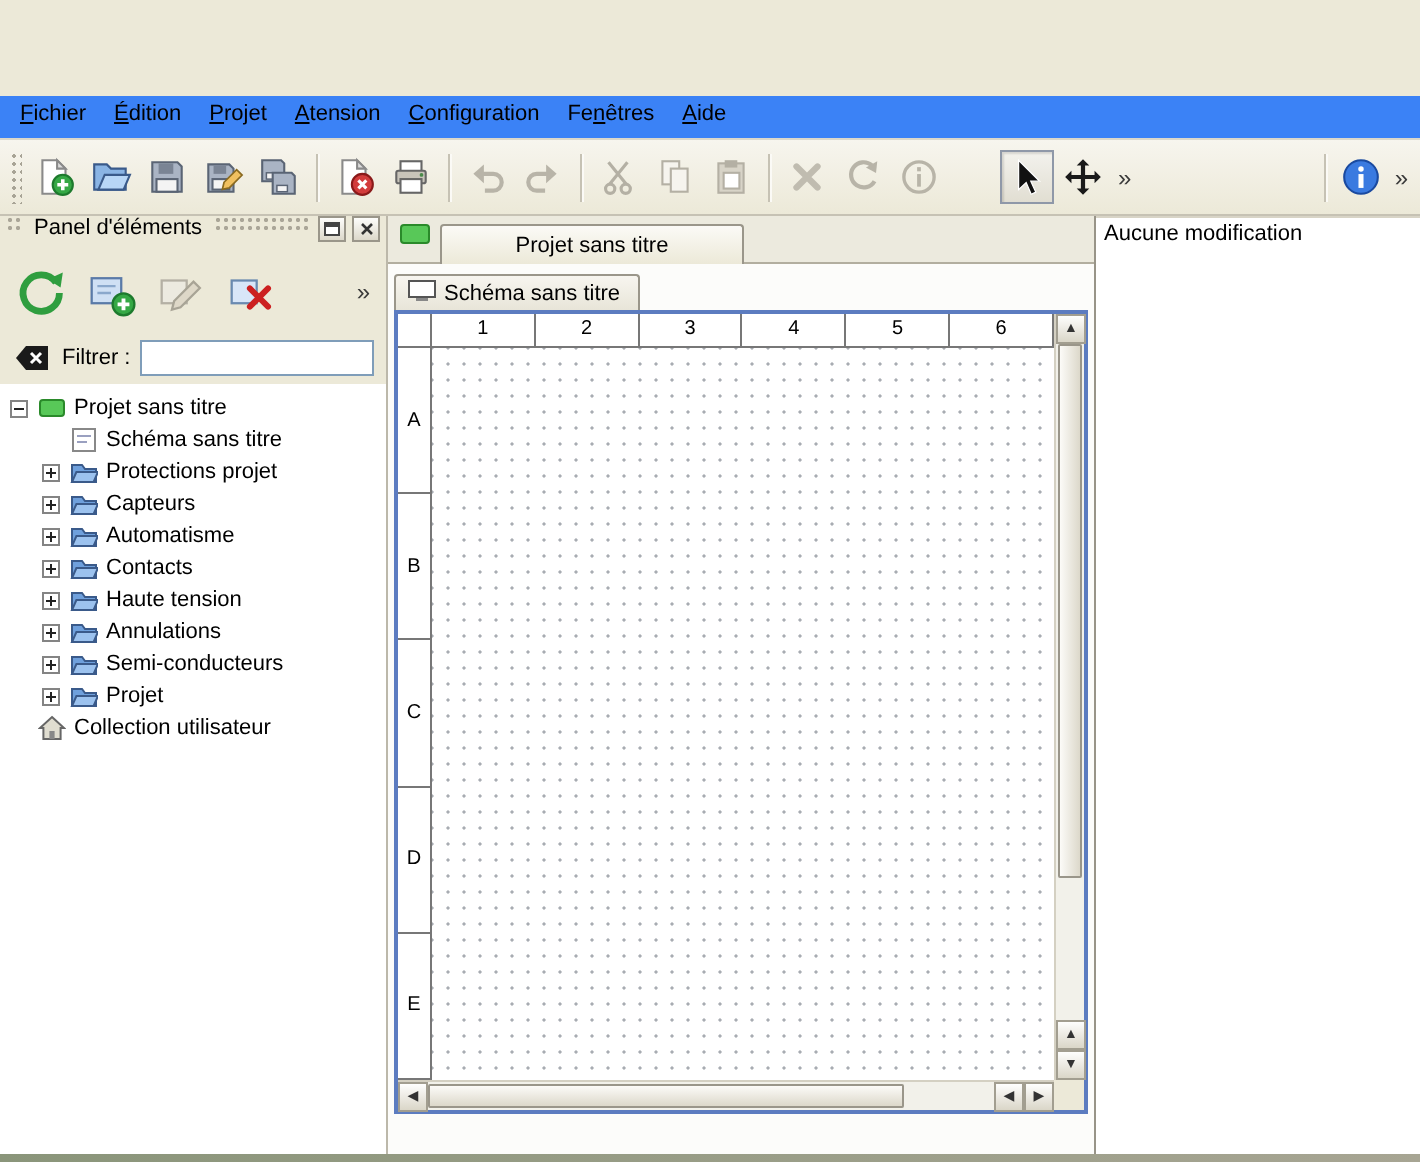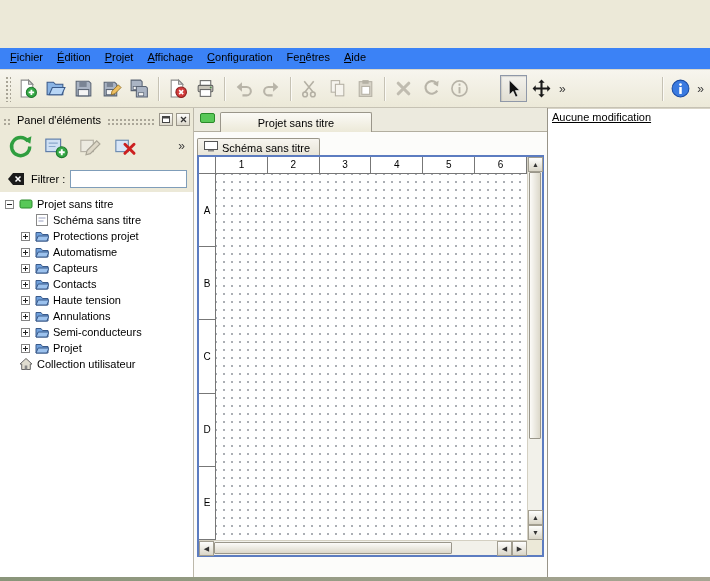--- a/index.html
+++ b/index.html
@@ -24,21 +24,21 @@
   .chevron { font-size:12px; color:#3a3a3a; padding:0 3px; cursor:default; }
   .group-right { margin-left:auto; display:flex; align-items:center; }
   .gap-left { margin-left:26px; }
 
   
   .main { flex:1; display:flex; min-height:0; }
 
   
   .left-dock  { width:194px; display:flex; flex-direction:column; border-right:1px solid #bcb8aa; background:#ece9d8; }
   .right-dock { width:163px; display:flex; flex-direction:column; border-left:1px solid #989488; background:#ece9d8; }
-  .dock-title { height:18px; display:flex; align-items:flex-end; padding:0 3px; gap:3px; }
+  .dock-title { height:18px; display:flex; align-items:flex-start; padding:0 3px; gap:3px; }
   .dock-grip { height:8px; background-image:radial-gradient(#aaa698 35%, transparent 40%); background-size:4px 4px; }
   .dock-grip.lead { width:8px; }
   .dock-grip.fill { flex:1; }
   .dock-title-label { padding:0 3px; white-space:nowrap; font-size:11px; }
   .dock-btn { width:14px; height:13px; border:1px solid #9a968a; background:linear-gradient(#fdfdfb,#dcd8ca);
               display:flex; align-items:center; justify-content:center; padding:0; }
 
   
   .ltoolbar { height:40px; display:flex; align-items:center; padding:2px 5px; gap:5px; }
   .lbtn { width:30px; height:30px; border:1px solid transparent; background:transparent;
@@ -92,34 +92,34 @@
   .arr { font-size:7px; color:#333; line-height:1; }
   .arr-up::before{content:"▲";} .arr-down::before{content:"▼";} .arr-left::before{content:"◀";} .arr-right::before{content:"▶";}
   .strack { position:relative; flex:1; }
   .sthumb { position:absolute; border:1px solid #9a968a; background:linear-gradient(90deg,#fcfbf8,#dcd8ca); border-radius:1px; }
   .sthumb.v { left:1px; right:1px; top:0; height:79%; }
   .sthumb.h { top:1px; bottom:1px; left:0; width:84%; background:linear-gradient(#fcfbf8,#dcd8ca); }
   .scorner { background:#ece9d8; }
 
   
   .undo-list { flex:1; background:#fff; border-top:1px solid #d8d4c6; font-size:11px; }
-  .undo-item { padding:2px 4px;text-decoration:underline; }
+  .undo-item { padding:2px 4px; }
 
   .bottom-edge { height:4px; background:linear-gradient(90deg,#8a957a,#a7a593); }
 </style>
 </head>
 <body>
 
 <div class="app">
 
   <div class="menubar">
     <div class="menu-item"><span></span><span class="u">F</span><span>ichier</span></div>
     <div class="menu-item"><span></span><span class="u">É</span><span>dition</span></div>
     <div class="menu-item"><span></span><span class="u">P</span><span>rojet</span></div>
-    <div class="menu-item"><span></span><span class="u">A</span><span>ffichage</span></div>
+    <div class="menu-item"><span></span><span class="u">A</span><span>tension</span></div>
     <div class="menu-item"><span></span><span class="u">C</span><span>onfiguration</span></div>
     <div class="menu-item"><span>Fe</span><span class="u">n</span><span>êtres</span></div>
     <div class="menu-item"><span></span><span class="u">A</span><span>ide</span></div>
   </div>
 
   <div class="toolbar">
     <div class="grip-v"></div>
 
     <button class="tbtn">
       <svg width="21" height="21" viewBox="0 0 20 20">
@@ -356,31 +356,31 @@
           <span class="tlabel">Protections projet</span>
         </div>
         <div class="trow d1">
           <span class="exp plus"></span>
           <span class="ticon">
               <svg width="14" height="14" viewBox="0 0 14 14">
                 <path d="M1 3.5h5l1.5 2H13V12H1z" fill="#6fa0dc" stroke="#3a5a8a"></path>
                 <path d="M1 12l2.2-5H14l-2.2 5z" fill="#9cc2ee" stroke="#3a5a8a"></path>
               </svg>
             </span>
+          <span class="tlabel">Capteurs</span>
+        </div>
+        <div class="trow d1">
+          <span class="exp plus"></span>
+          <span class="ticon">
+              <svg width="14" height="14" viewBox="0 0 14 14">
+                <path d="M1 3.5h5l1.5 2H13V12H1z" fill="#6fa0dc" stroke="#3a5a8a"></path>
+                <path d="M1 12l2.2-5H14l-2.2 5z" fill="#9cc2ee" stroke="#3a5a8a"></path>
+              </svg>
+            </span>
           <span class="tlabel">Automatisme</span>
-        </div>
-        <div class="trow d1">
-          <span class="exp plus"></span>
-          <span class="ticon">
-              <svg width="14" height="14" viewBox="0 0 14 14">
-                <path d="M1 3.5h5l1.5 2H13V12H1z" fill="#6fa0dc" stroke="#3a5a8a"></path>
-                <path d="M1 12l2.2-5H14l-2.2 5z" fill="#9cc2ee" stroke="#3a5a8a"></path>
-              </svg>
-            </span>
-          <span class="tlabel">Capteurs</span>
         </div>
         <div class="trow d1">
           <span class="exp plus"></span>
           <span class="ticon">
               <svg width="14" height="14" viewBox="0 0 14 14">
                 <path d="M1 3.5h5l1.5 2H13V12H1z" fill="#6fa0dc" stroke="#3a5a8a"></path>
                 <path d="M1 12l2.2-5H14l-2.2 5z" fill="#9cc2ee" stroke="#3a5a8a"></path>
               </svg>
             </span>
           <span class="tlabel">Contacts</span>

